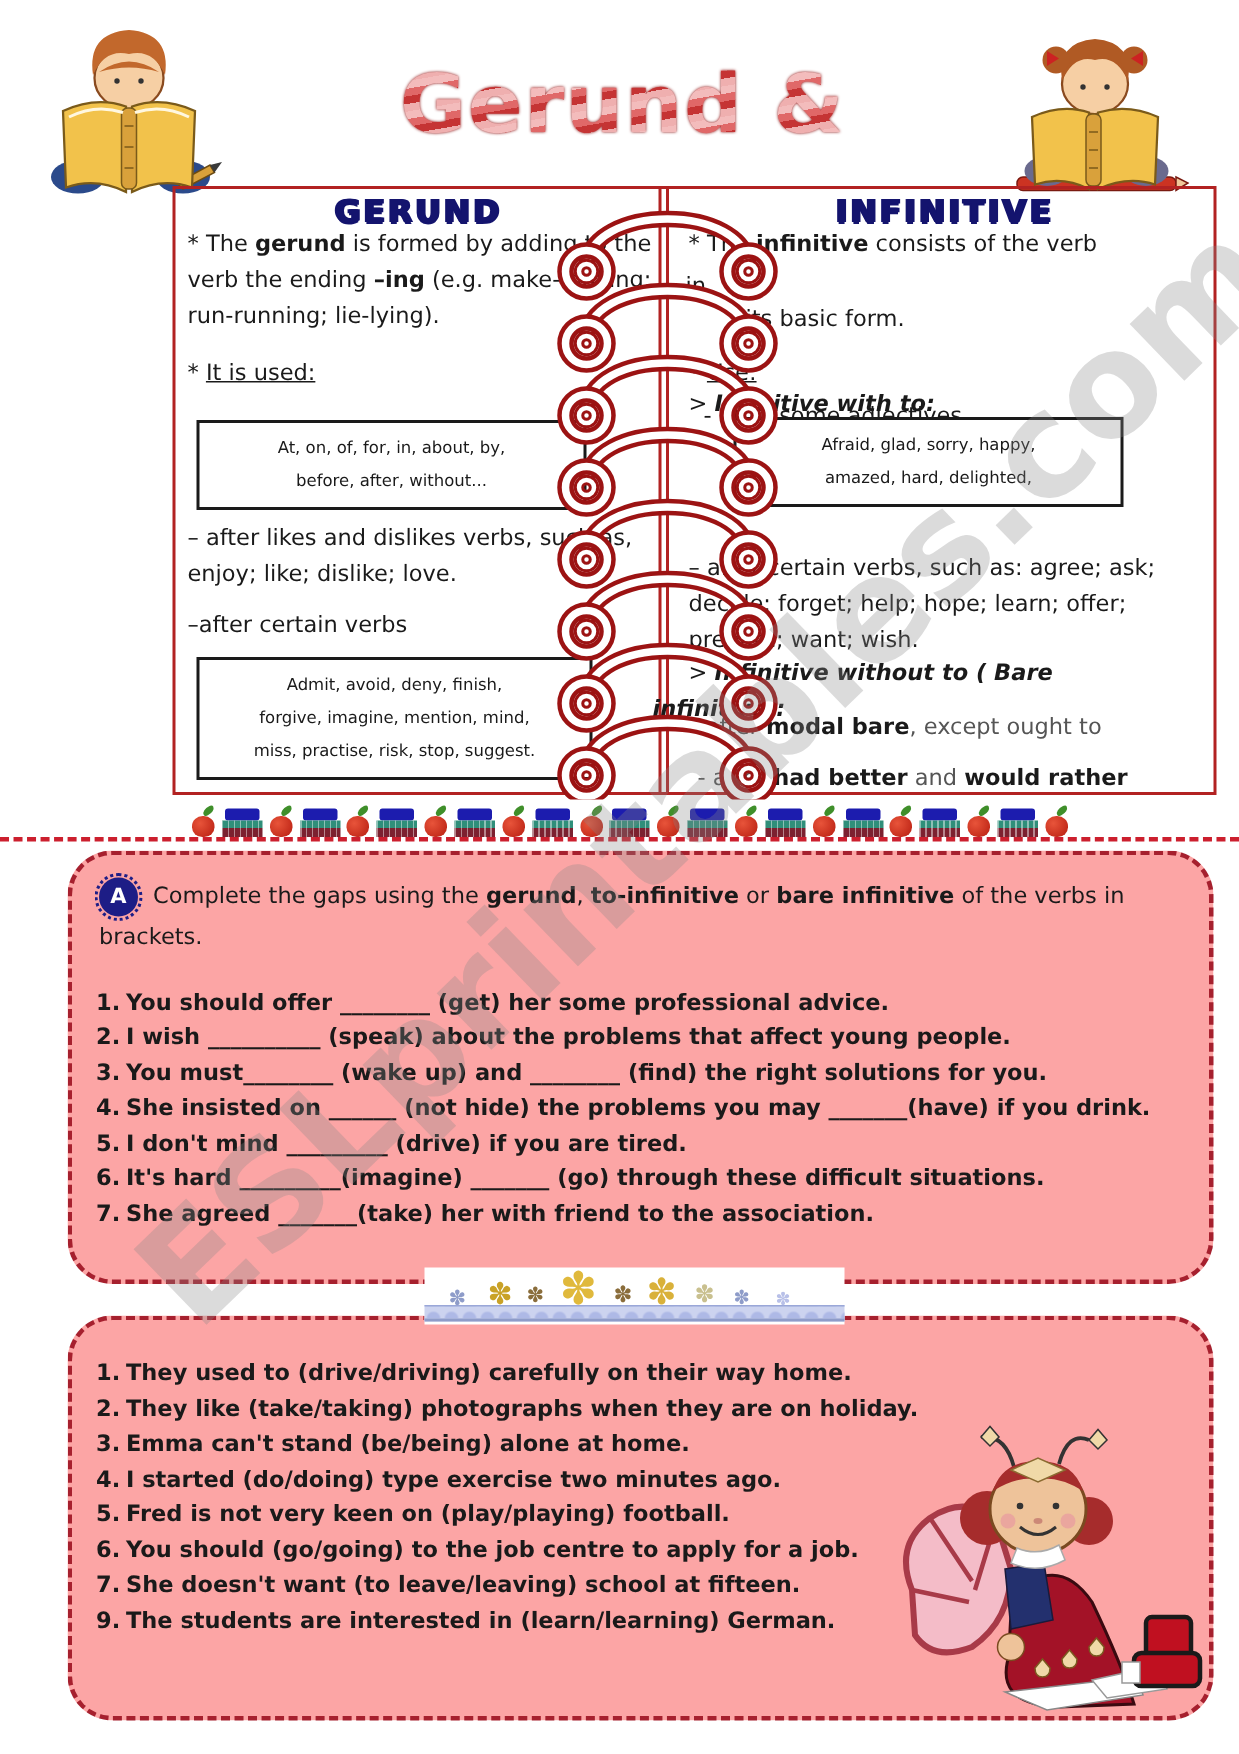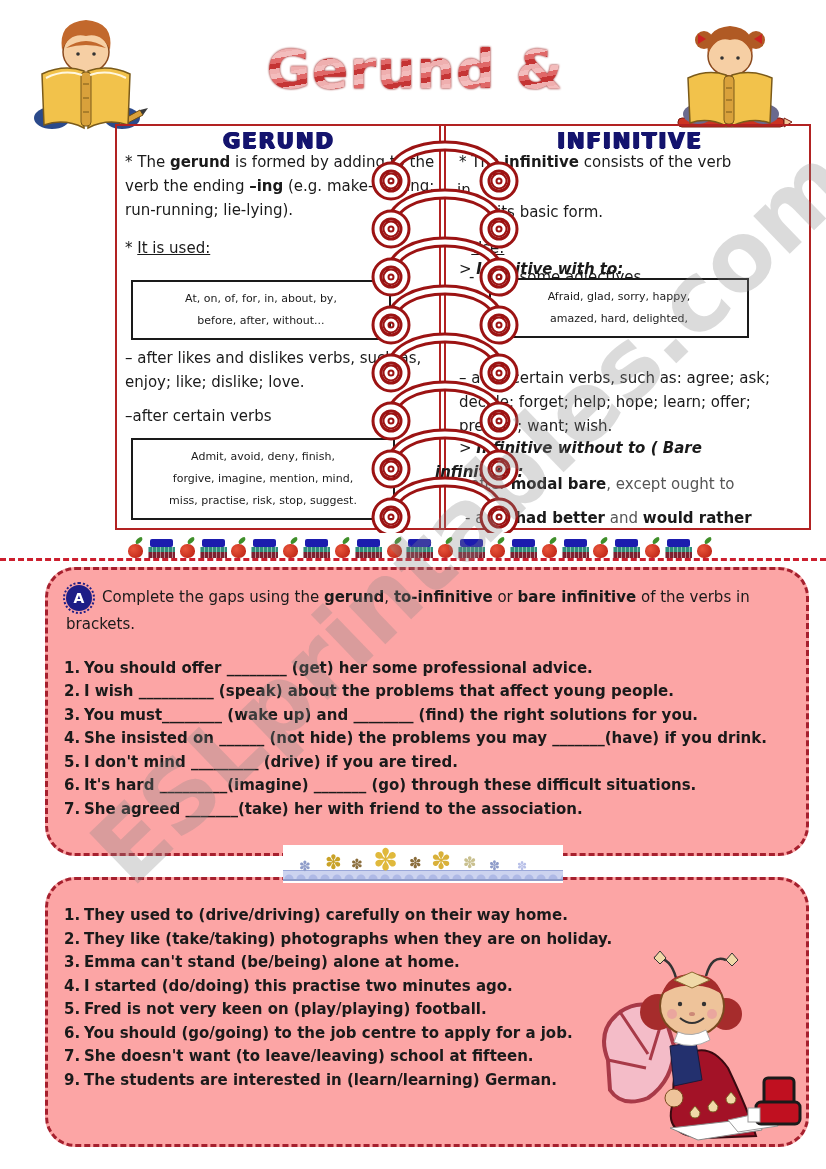--- a/index.html
+++ b/index.html
@@ -295,21 +295,21 @@
 
         <div class="srow">
           <span class="num">2.</span><span>They like (take/taking) photographs when they are on holiday.</span>
         </div>
 
         <div class="srow">
           <span class="num">3.</span><span>Emma can't stand (be/being) alone at home.</span>
         </div>
 
         <div class="srow">
-          <span class="num">4.</span><span>I started (do/doing) this practise two minutes ago.</span>
+          <span class="num">4.</span><span>I started (do/doing) type exercise two minutes ago.</span>
         </div>
 
         <div class="srow">
           <span class="num">5.</span><span>Fred is not very keen on (play/playing) football.</span>
         </div>
 
         <div class="srow">
           <span class="num">6.</span><span>You should (go/going) to the job centre to apply for a job.</span>
         </div>
 

